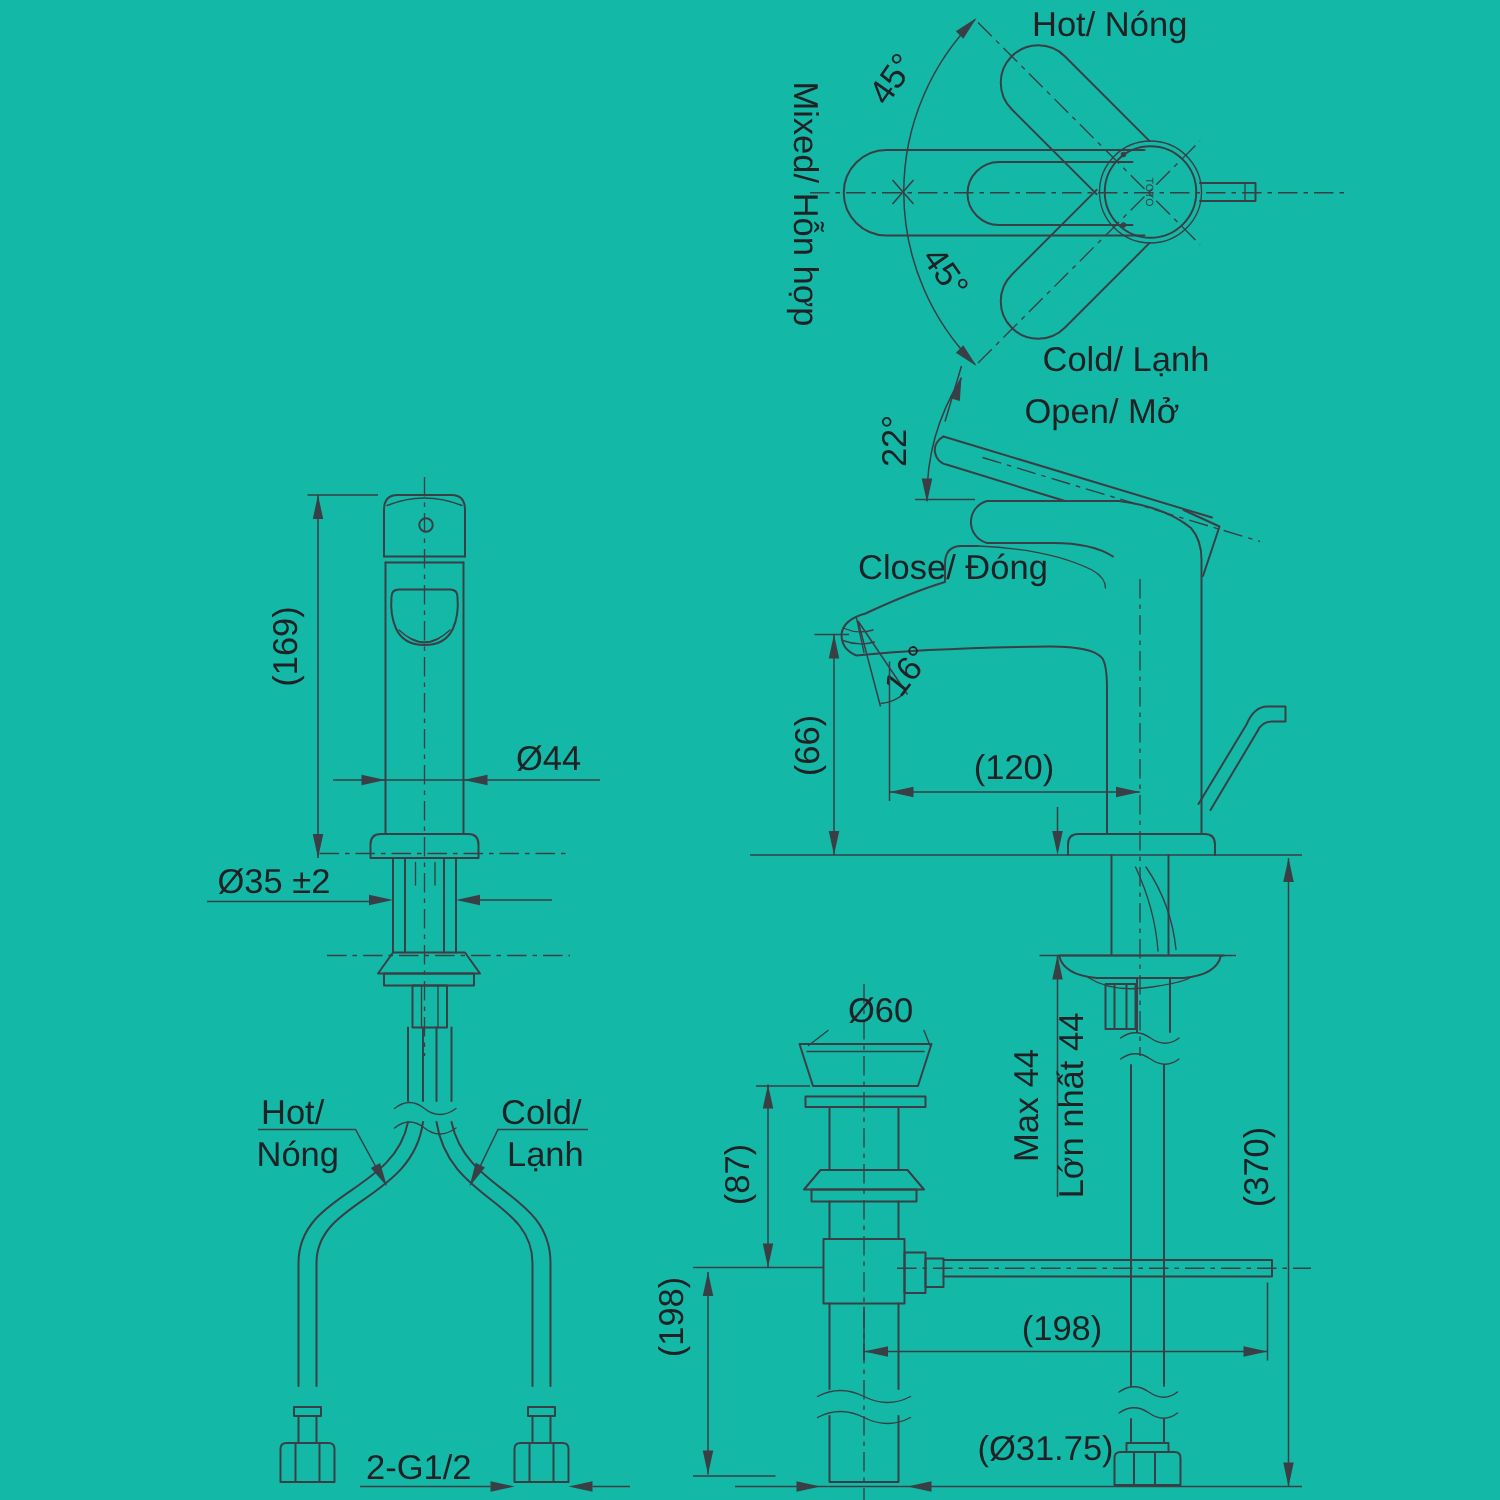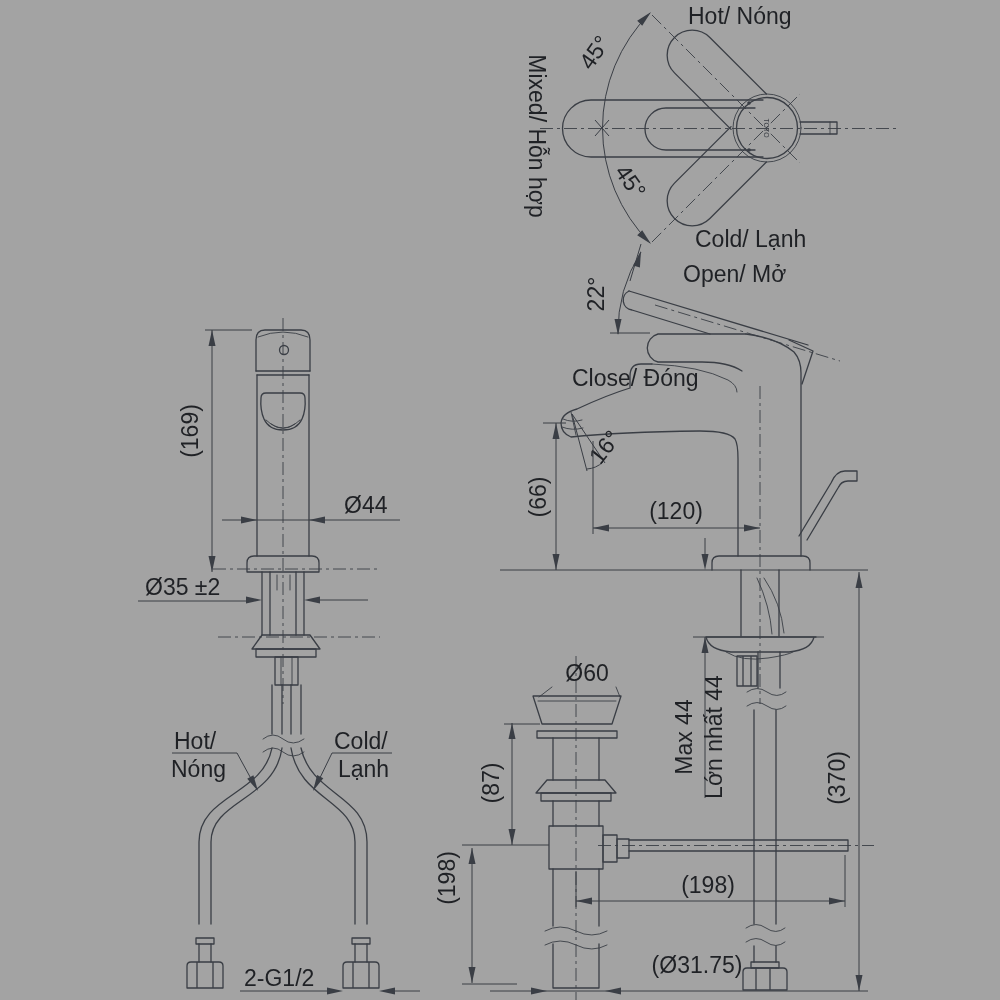--- a/index.html
+++ b/index.html
@@ -1,16 +1,16 @@
 <!DOCTYPE html>
 <html><head>
 <meta charset="utf-8">
 <style>
   html,body{margin:0;padding:0;background:#ffffff;}
-  .stage{width:1000px;height:1000px;position:relative;background:#a3a3a3;overflow:hidden;}
+  .stage{width:1000px;height:1000px;position:relative;background:#14b8a6;overflow:hidden;}
   svg{display:block;}
   .ol{fill:none;stroke:#3a3e45;stroke-width:1.3;stroke-linecap:round;stroke-linejoin:round;}
   .tl{fill:none;stroke:#3a3e45;stroke-width:0.9;stroke-linecap:round;stroke-linejoin:round;}
   .dl{fill:none;stroke:#3a3e45;stroke-width:1;}
   .cl{fill:none;stroke:#3a3e45;stroke-width:0.9;stroke-dasharray:13 4 3 4;}
   .ah{fill:#3a3e45;stroke:none;}
   text{font-family:"Liberation Sans","DejaVu Sans",sans-serif;font-size:23px;fill:#1f2125;}
   .tiny{font-size:7px;fill:#3a3e45;}
 </style>
 </head>

